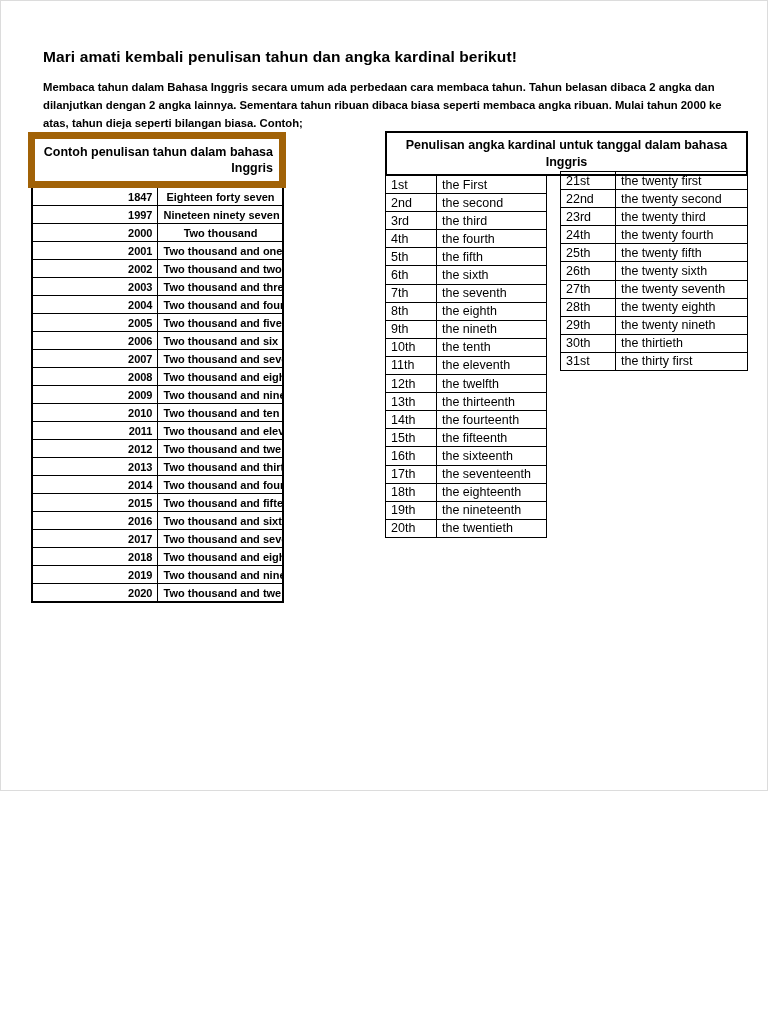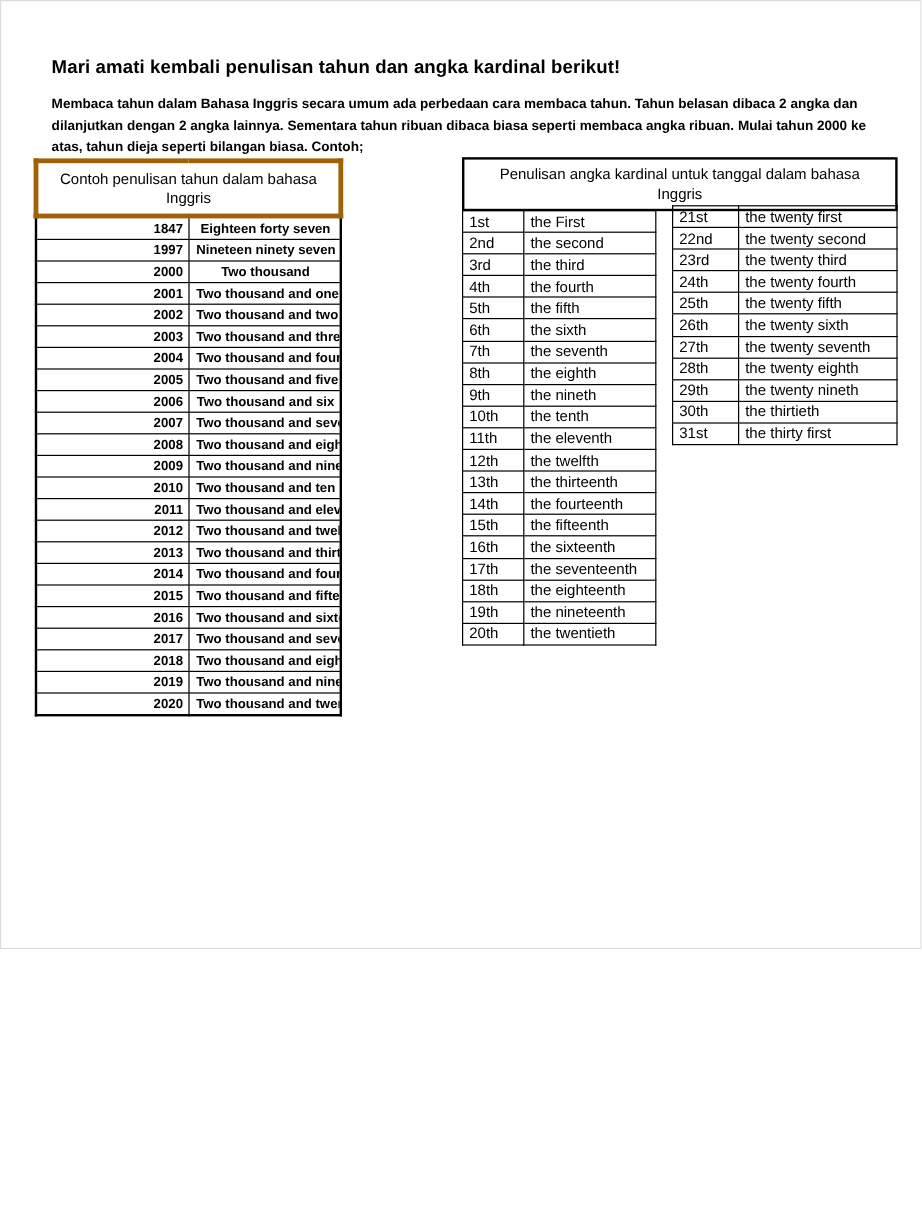--- a/index.html
+++ b/index.html
@@ -32,24 +32,24 @@
   }
   
   .year-table-wrap {
     position: absolute;
     left: 28px;
     top: 132px;
   }
   table { border-collapse: collapse; table-layout: fixed; }
   table.year-table { width: 258px; border: 2px solid #000; }
   table.year-table th {
-    border: 4px solid #a16207;
+    border: 7px solid #a16207;
     font-size: 12.5px;
-    font-weight: 400;
-    text-align: center;
+    font-weight: 700;
+    text-align: right;
     padding: 4px 6px;
     height: 34px;
     line-height: 1.3;
   }
   table.year-table td {
     border: 1px solid #000;
     font-size: 11px;
     font-weight: 700;
     height: 17px;
     padding: 0 4px;
@@ -66,21 +66,21 @@
     top: 131px;
     width: 363px;
     height: 45px;
     border: 2px solid #000;
     box-sizing: border-box;
     display: flex;
     align-items: center;
     justify-content: center;
     text-align: center;
     font-size: 12.5px;
-    font-weight: 400;
+    font-weight: 700;
     line-height: 1.3;
     padding: 2px 18px;
   }
   .ordinal-left-wrap  { position: absolute; left: 385px; top: 175px; }
   .ordinal-right-wrap { position: absolute; left: 560px; top: 171px; }
   table.ordinal-table { border: 1.5px solid #000; }
   table.ordinal-table td {
     border: 1px solid #000;
     font-size: 12.5px;
     font-weight: 400;

